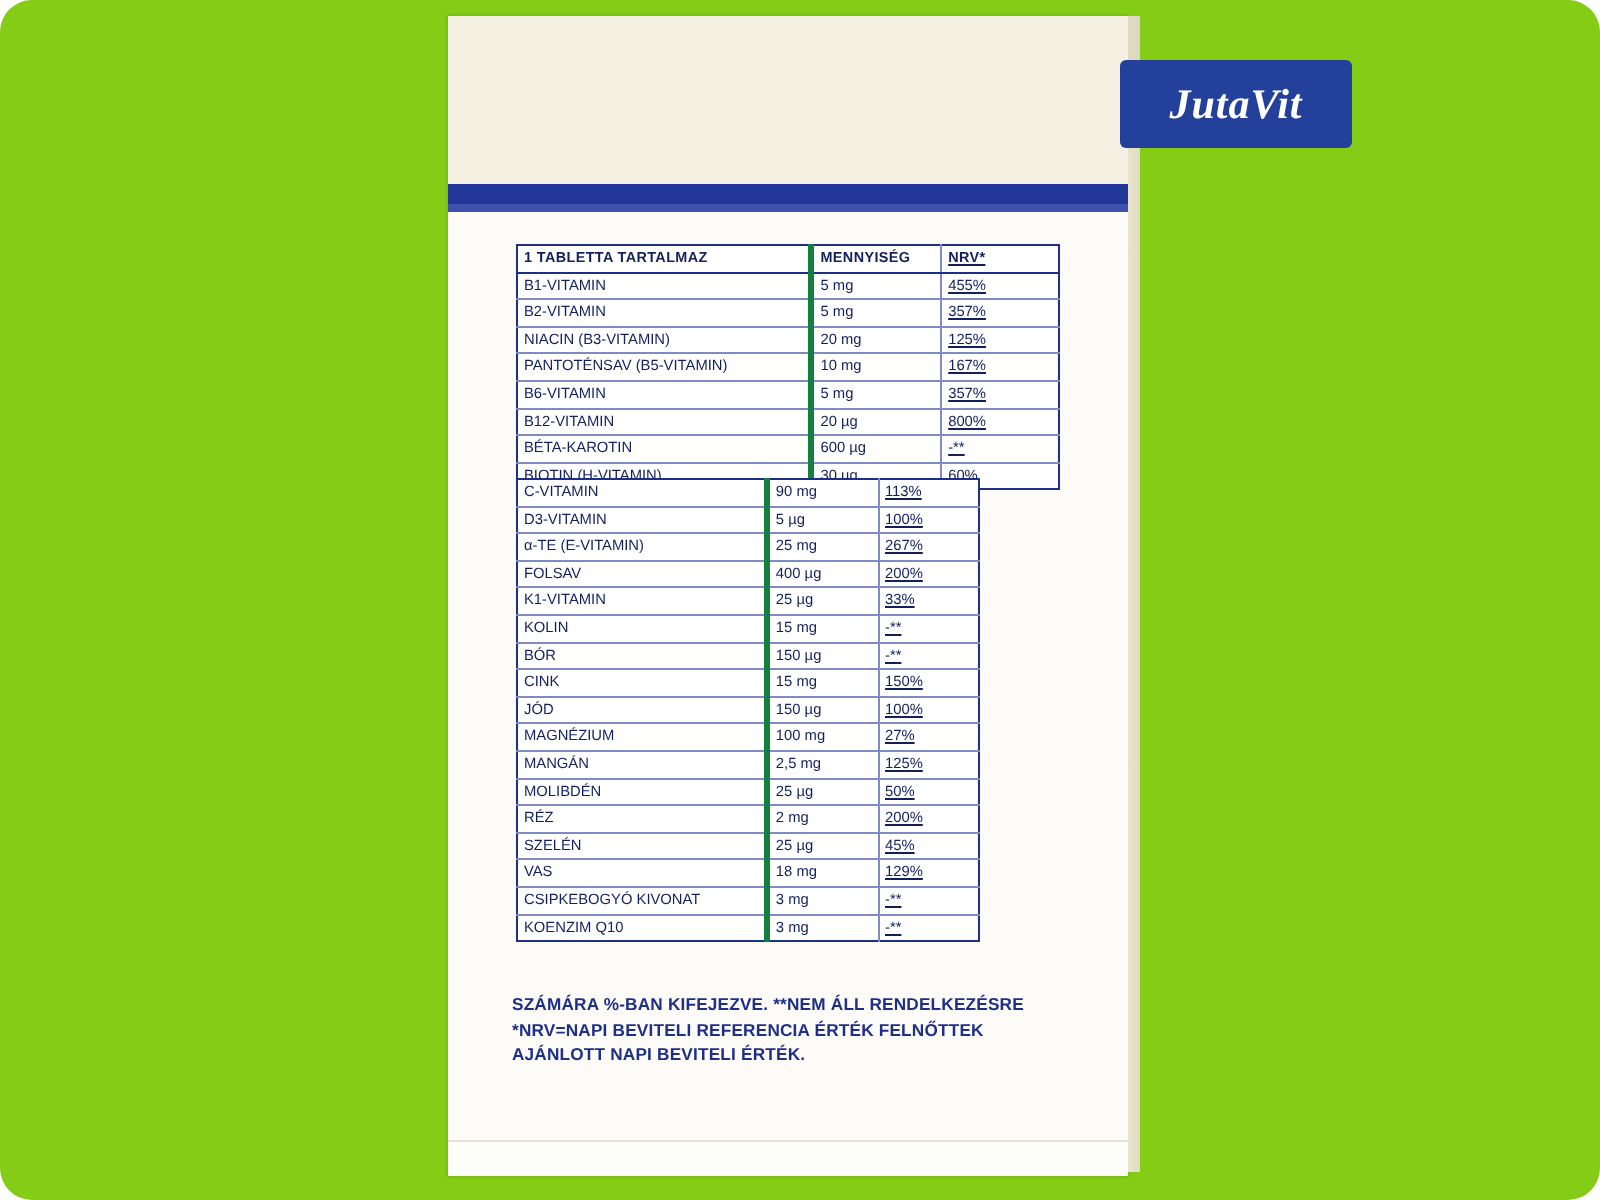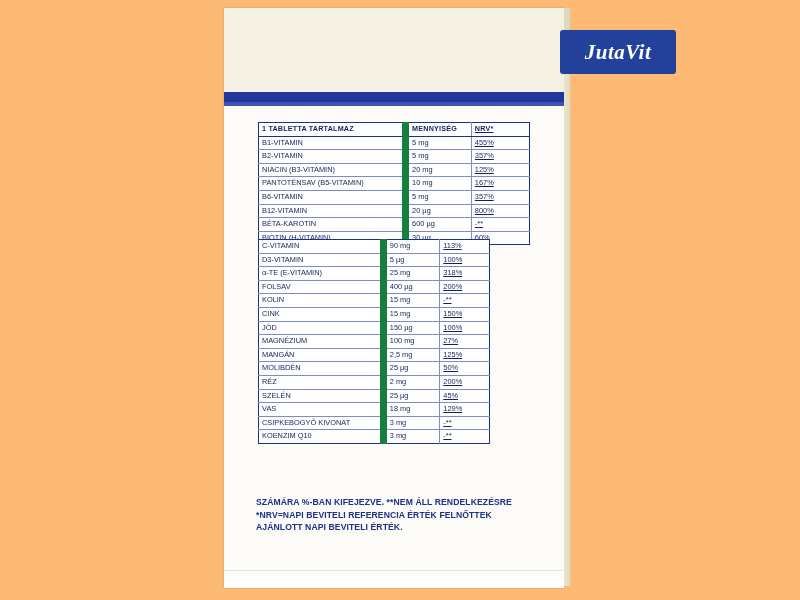--- a/index.html
+++ b/index.html
@@ -9,21 +9,22 @@
     height: 600px;
     background: #ffffff;
     font-family: "Liberation Sans", sans-serif;
     overflow: hidden;
   }
 
   #scene {
     position: relative;
     width: 800px;
     height: 600px;
-    background: #fdba74;
+    background: #84cc16;
+    border-radius: 16px;
   }
 
   
   .box {
     position: absolute;
     left: 224px;
     top: 8px;
     width: 340px;
     height: 580px;
     background: #fdfdfa;
@@ -124,21 +125,21 @@
     padding: 0 3px;
     height: 12.6px;
     line-height: 12.6px;
     text-align: left;
     font-weight: normal;
     white-space: nowrap;
     overflow: hidden;
   }
   .nut-table tr:last-child td { border-bottom: none; }
   .col-name { width: 56%; }
-  .col-amt  { width: 23%; border-left: 7px solid #15803d; }
+  .col-amt  { width: 23%; border-left: 3px solid #15803d; }
   .col-nrv  { width: 21%; border-left: 1px solid #7e8bc4; text-decoration: underline; }
 
   .hdr td {
     font-weight: bold;
     font-size: 7.2px;
     letter-spacing: 0.2px;
     border-bottom: 1px solid #1d2f87;
     margin-left: 24px;
   }
 
@@ -258,30 +259,40 @@
           <td class="col-nrv">113%</td>
         </tr>
       <tr>
           <td class="col-name">D3-VITAMIN</td>
           <td class="col-amt">5 µg</td>
           <td class="col-nrv">100%</td>
         </tr>
       <tr>
           <td class="col-name">α-TE (E-VITAMIN)</td>
           <td class="col-amt">25 mg</td>
-          <td class="col-nrv">318%</td>
+          <td class="col-nrv">267%</td>
         </tr>
       <tr>
           <td class="col-name">FOLSAV</td>
           <td class="col-amt">400 µg</td>
           <td class="col-nrv">200%</td>
         </tr>
       <tr>
+          <td class="col-name">K1-VITAMIN</td>
+          <td class="col-amt">25 µg</td>
+          <td class="col-nrv">33%</td>
+        </tr>
+      <tr>
           <td class="col-name">KOLIN</td>
           <td class="col-amt">15 mg</td>
+          <td class="col-nrv">-**</td>
+        </tr>
+      <tr>
+          <td class="col-name">BÓR</td>
+          <td class="col-amt">150 µg</td>
           <td class="col-nrv">-**</td>
         </tr>
       <tr>
           <td class="col-name">CINK</td>
           <td class="col-amt">15 mg</td>
           <td class="col-nrv">150%</td>
         </tr>
       <tr>
           <td class="col-name">JÓD</td>
           <td class="col-amt">150 µg</td>

